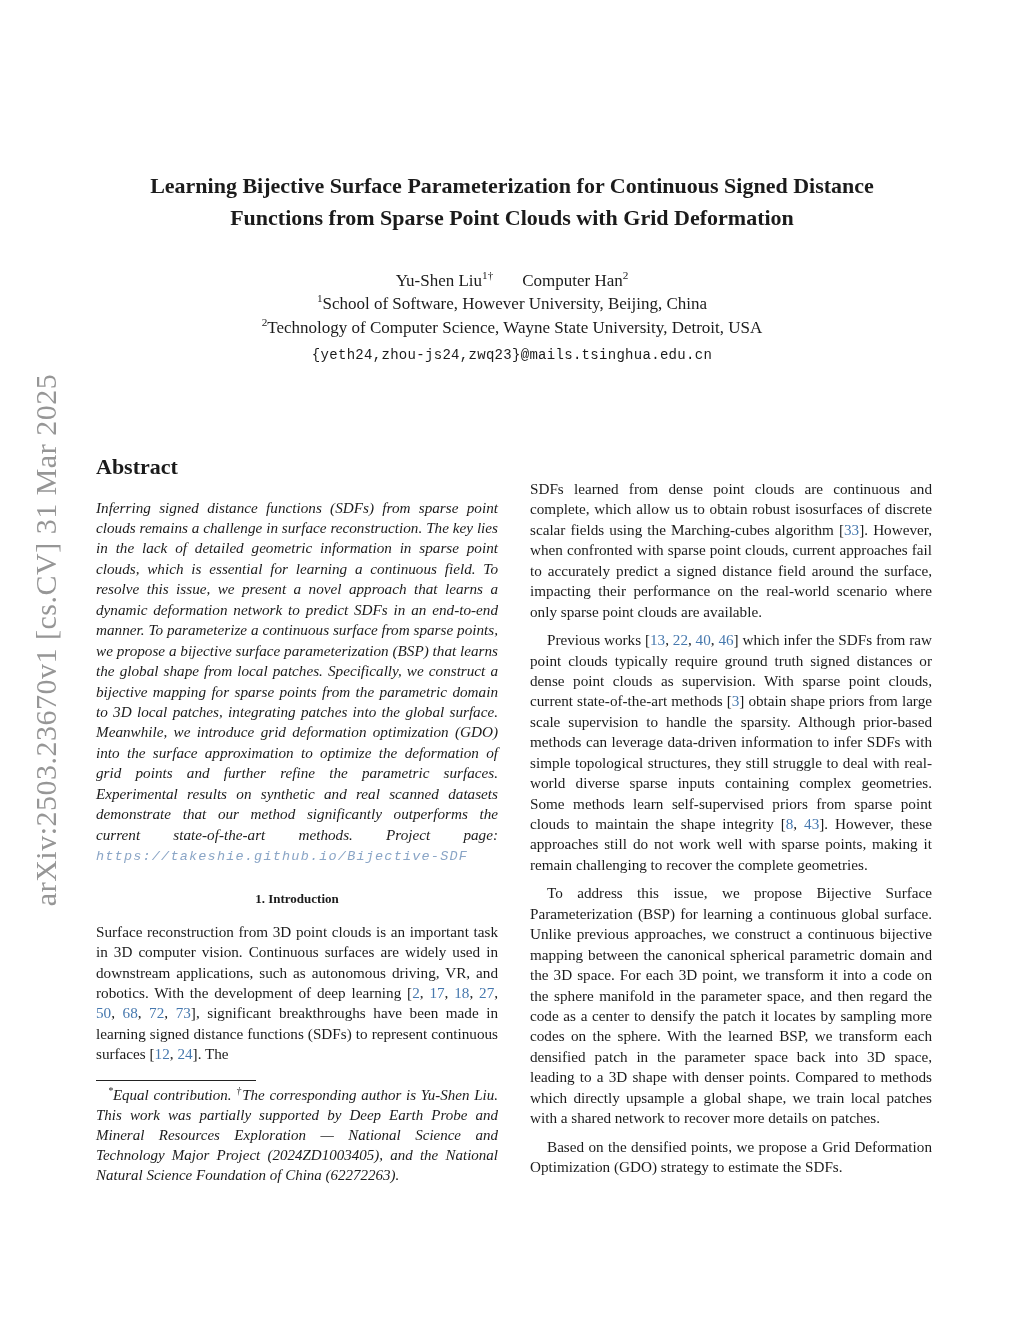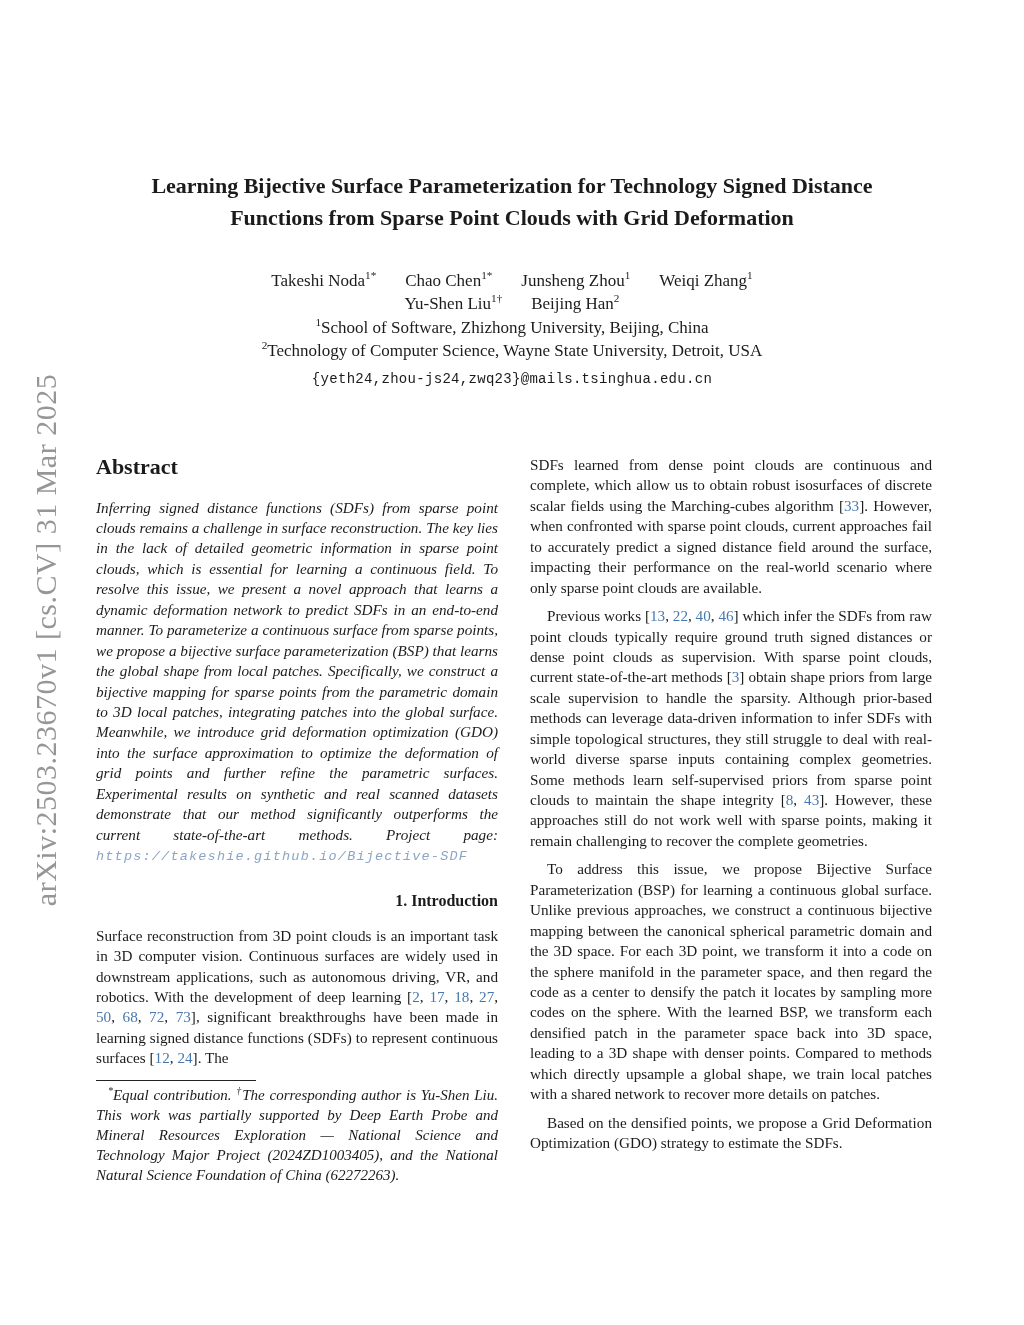--- a/index.html
+++ b/index.html
@@ -33,27 +33,27 @@
     font-family:"Liberation Mono","DejaVu Sans Mono",monospace;
     font-size:14px;white-space:pre;letter-spacing:0.3px;
   }
   .email-1{margin-top:7px;}
   .email-2{margin-top:3px;}
   .col{
     position:absolute;width:402px;text-align:justify;
     font-size:15.2px;line-height:1.345;
   }
   .col-left{left:96px;top:452px;}
-  .col-right{left:530px;top:455px;}
+  .col-right{left:530px;top:479px;}
   .abstract-heading{
     text-align:left;font-size:22px;font-weight:bold;margin:0 0 16px 0;
   }
   .abstract-text{font-style:italic;}
   .section-heading{
-    text-align:right;font-size:16px;font-weight:bold;margin:24px 0 14px 0;
+    text-align:center;font-size:13px;font-weight:bold;margin:24px 0 14px 0;
   }
   p{margin:0;}
   p.indent{text-indent:17px;}
   .col-right p + p{margin-top:8px;}
   .t-cite{color:var(--citation);}
   .t-link{
     color:var(--link);
     font-family:"Liberation Mono","DejaVu Sans Mono",monospace;
     font-size:13.5px;letter-spacing:1.2px;font-style:italic;
   }
@@ -67,28 +67,27 @@
     width:160px;border-top:1.4px solid #222;margin:0 0 5px 0;
   }
   .footnote-text{text-indent:12px;}
 </style>
 </head>
 <body>
 
 <div class="watermark">arXiv:2503.23670v1  [cs.CV]  31 Mar 2025</div>
 
 <div class="title">
-  <div>Learning Bijective Surface Parameterization for Technology Signed Distance</div>
+  <div>Learning Bijective Surface Parameterization for Continuous Signed Distance</div>
   <div>Functions from Sparse Point Clouds with Grid Deformation</div>
 </div>
 
 <div class="authors">
-  <div class="author-row"><span class="t-text">Takeshi Noda</span><span class="t-sup">1*</span><span class="t-gap"></span><span class="t-text">Chao Chen</span><span class="t-sup">1*</span><span class="t-gap"></span><span class="t-text">Junsheng Zhou</span><span class="t-sup">1</span><span class="t-gap"></span><span class="t-text">Weiqi Zhang</span><span class="t-sup">1</span></div>
-  <div class="author-row"><span class="t-text">Yu-Shen Liu</span><span class="t-sup">1†</span><span class="t-gap"></span><span class="t-text">Beijing Han</span><span class="t-sup">2</span></div>
-  <div><span class="t-sup">1</span><span class="t-text">School of Software, Zhizhong University, Beijing, China</span></div>
+  <div class="author-row"><span class="t-text">Yu-Shen Liu</span><span class="t-sup">1†</span><span class="t-gap"></span><span class="t-text">Computer Han</span><span class="t-sup">2</span></div>
+  <div><span class="t-sup">1</span><span class="t-text">School of Software, However University, Beijing, China</span></div>
   <div><span class="t-sup">2</span><span class="t-text">Technology of Computer Science, Wayne State University, Detroit, USA</span></div>
   <div class="email email-1">{yeth24,zhou-js24,zwq23}@mails.tsinghua.edu.cn</div>
 </div>
 
 <div class="col col-left">
   <div class="abstract-heading">Abstract</div>
   <p class="abstract-text"><span class="t-text">Inferring signed distance functions (SDFs) from sparse point clouds remains a challenge in surface reconstruction. The key lies in the lack of detailed geometric information in sparse point clouds, which is essential for learning a continuous field. To resolve this issue, we present a novel approach that learns a dynamic deformation network to predict SDFs in an end-to-end manner. To parameterize a continuous surface from sparse points, we propose a bijective surface parameterization (BSP) that learns the global shape from local patches. Specifically, we construct a bijective mapping for sparse points from the parametric domain to 3D local patches, integrating patches into the global surface. Meanwhile, we introduce grid deformation optimization (GDO) into the surface approximation to optimize the deformation of grid points and further refine the parametric surfaces. Experimental results on synthetic and real scanned datasets demonstrate that our method significantly outperforms the current state-of-the-art methods. Project page: </span><span class="t-link">https://takeshie.github.io/Bijective-SDF</span></p>
   <div class="section-heading">1. Introduction</div>
   <p><span class="t-text">Surface reconstruction from 3D point clouds is an important task in 3D computer vision. Continuous surfaces are widely used in downstream applications, such as autonomous driving, VR, and robotics. With the development of deep learning [</span><span class="t-cite">2</span><span class="t-text">, </span><span class="t-cite">17</span><span class="t-text">, </span><span class="t-cite">18</span><span class="t-text">, </span><span class="t-cite">27</span><span class="t-text">, </span><span class="t-cite">50</span><span class="t-text">, </span><span class="t-cite">68</span><span class="t-text">, </span><span class="t-cite">72</span><span class="t-text">, </span><span class="t-cite">73</span><span class="t-text">], significant breakthroughs have been made in learning signed distance functions (SDFs) to represent continuous surfaces [</span><span class="t-cite">12</span><span class="t-text">, </span><span class="t-cite">24</span><span class="t-text">]. The</span></p>
 </div>

